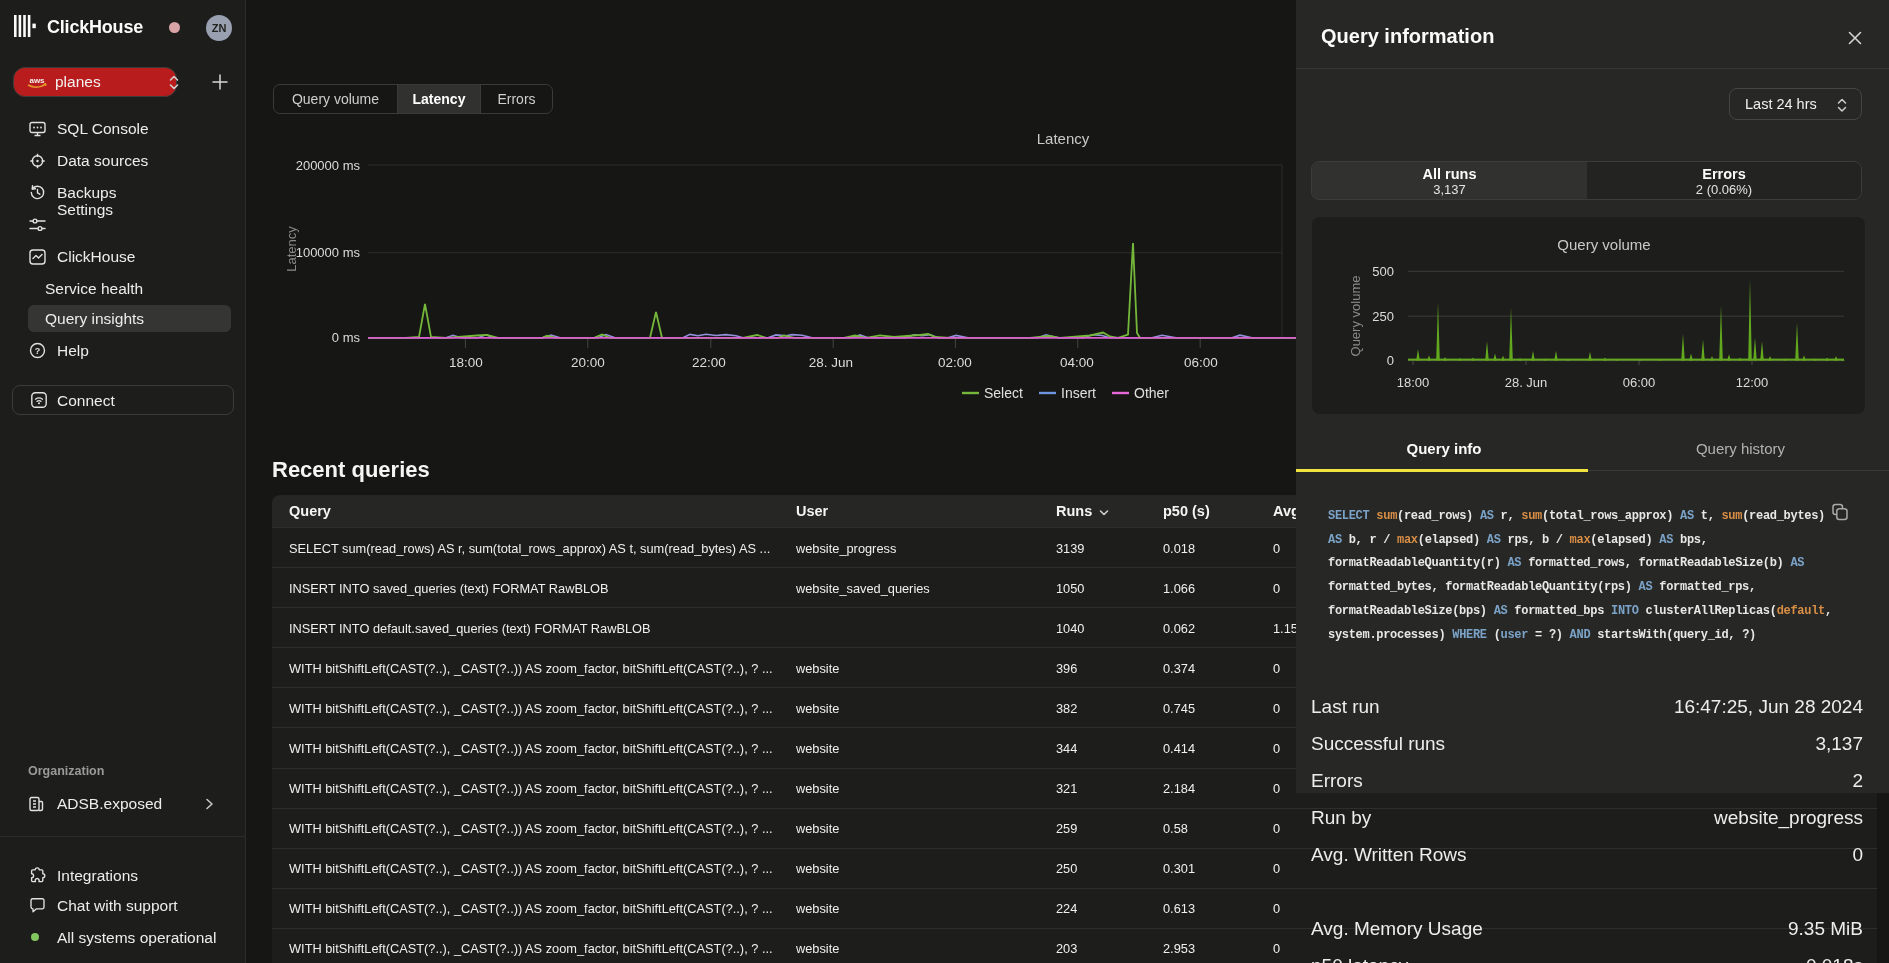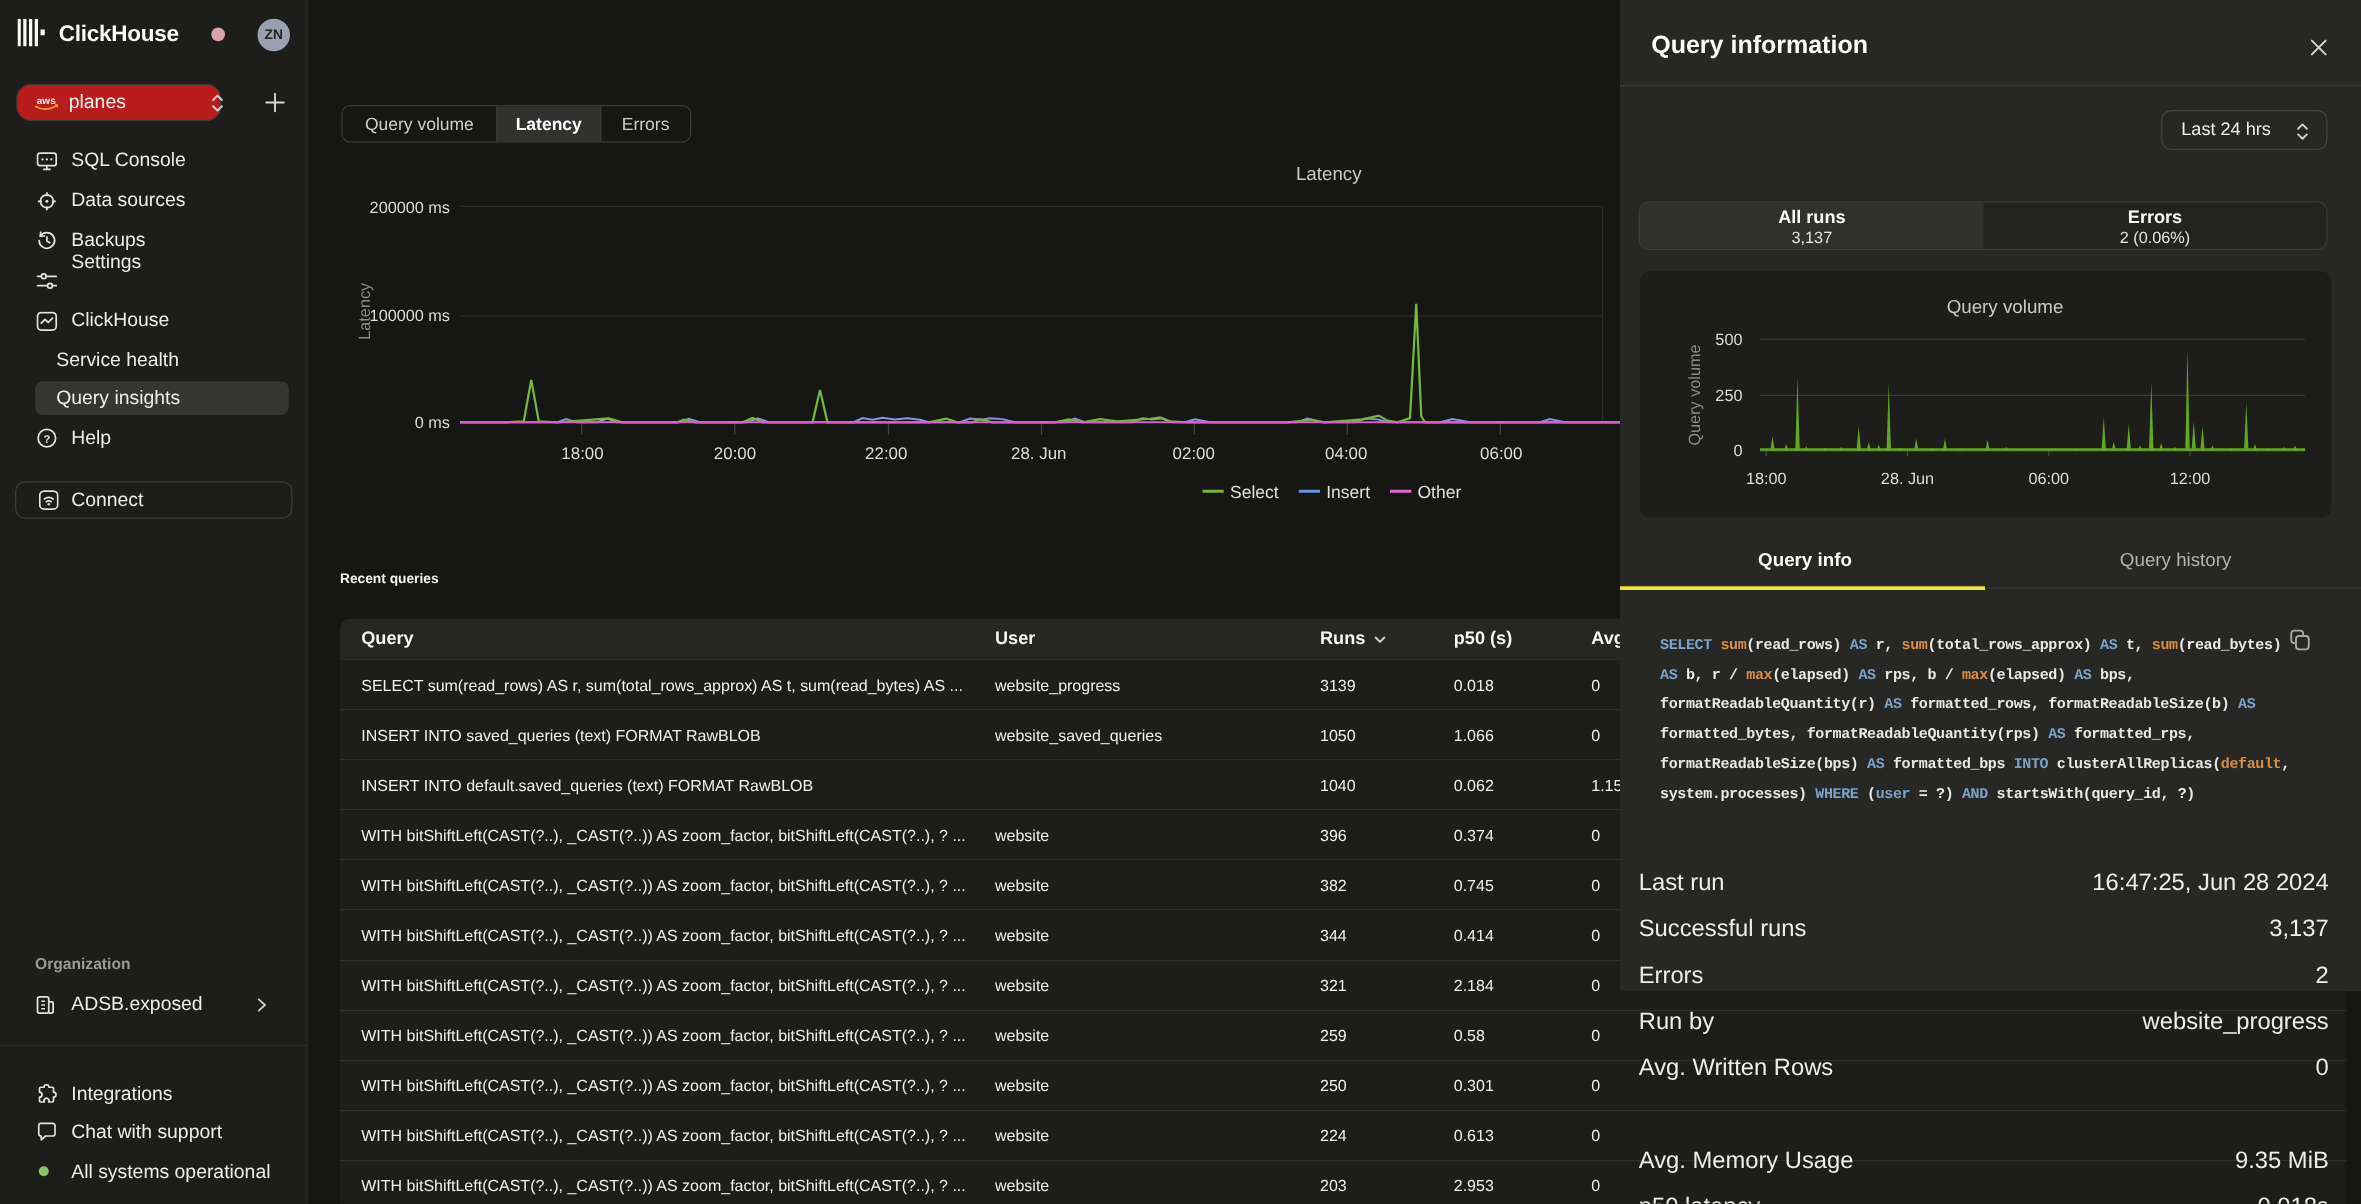--- a/index.html
+++ b/index.html
@@ -14,21 +14,21 @@
   
   #hdr { position:absolute; left:246px; top:0; width:1050px; height:54px;
     background:#1d1d1b; border-bottom:1px solid #2c2c2a; }
   #hdr h1 { position:absolute; left:26px; top:19px; font-size:14.5px; font-weight:700; color:#f5f5f3; }
   
   .ttab { position:absolute; display:flex; border:1px solid #3a3a38; border-radius:7px;
     overflow:hidden; }
   .ttab > div { display:flex; align-items:center; justify-content:center;
     font-size:14px; color:#cfcfcd; }
   
-  #rqtitle { position:absolute; left:272px; top:457px; font-size:11px; font-weight:700; color:#f5f5f3; }
+  #rqtitle { position:absolute; left:272px; top:457px; font-size:22px; font-weight:700; color:#f5f5f3; }
   #tbl { position:absolute; left:272px; top:495px; width:1605px; }
   #tbl .th { position:relative; height:32px; background:#262624; border-radius:8px 8px 0 0; }
   #tbl .tr { position:relative; height:40.1px; background:#1d1d1b; border-top:1px solid #2e2e2c; }
   #tbl .c  { position:absolute; top:50%; transform:translateY(-50%); white-space:nowrap;
     font-size:12.8px; color:#f0f0ee; }
   #tbl .th .c { font-size:14.5px; font-weight:700; color:#f5f5f3; }
   .cq { left:17px; } .cu { left:524px; } .cr { left:784px; } .cp { left:891px; } .ca { left:1001px; }
   
   #panel { position:absolute; left:1296px; top:0; width:593px; height:793px;
     background:#272725; }

